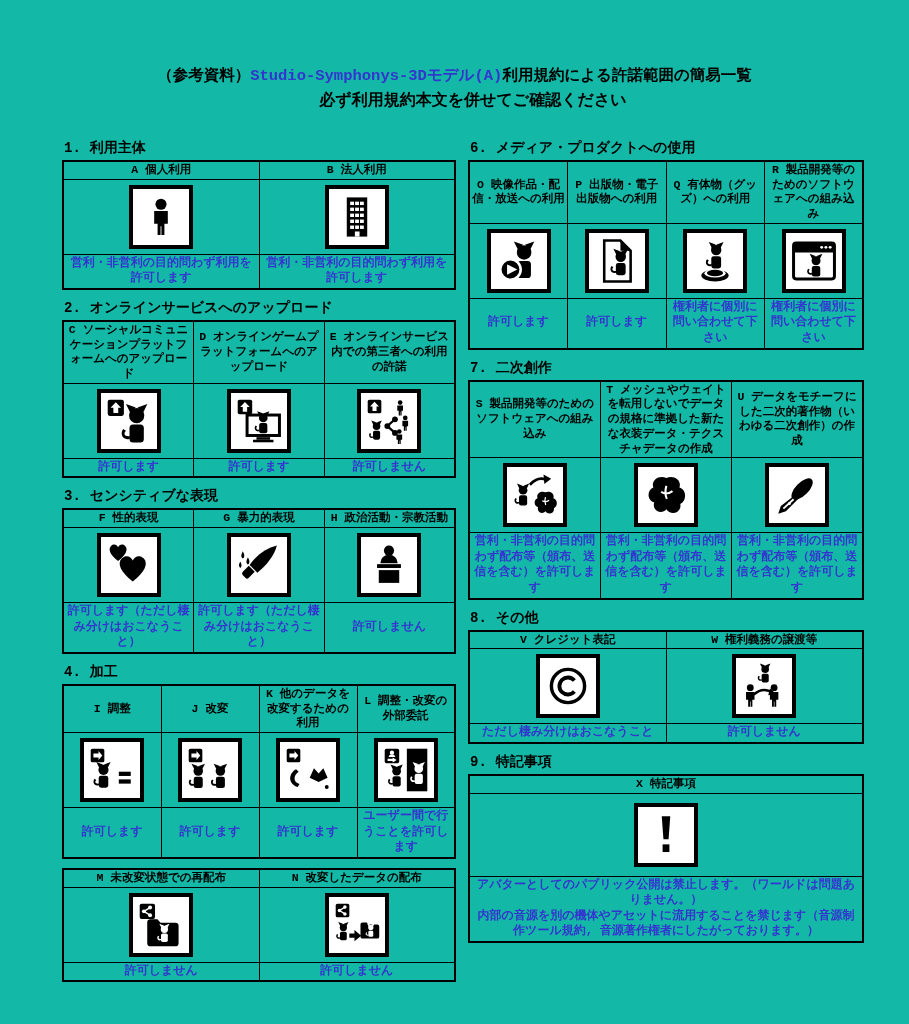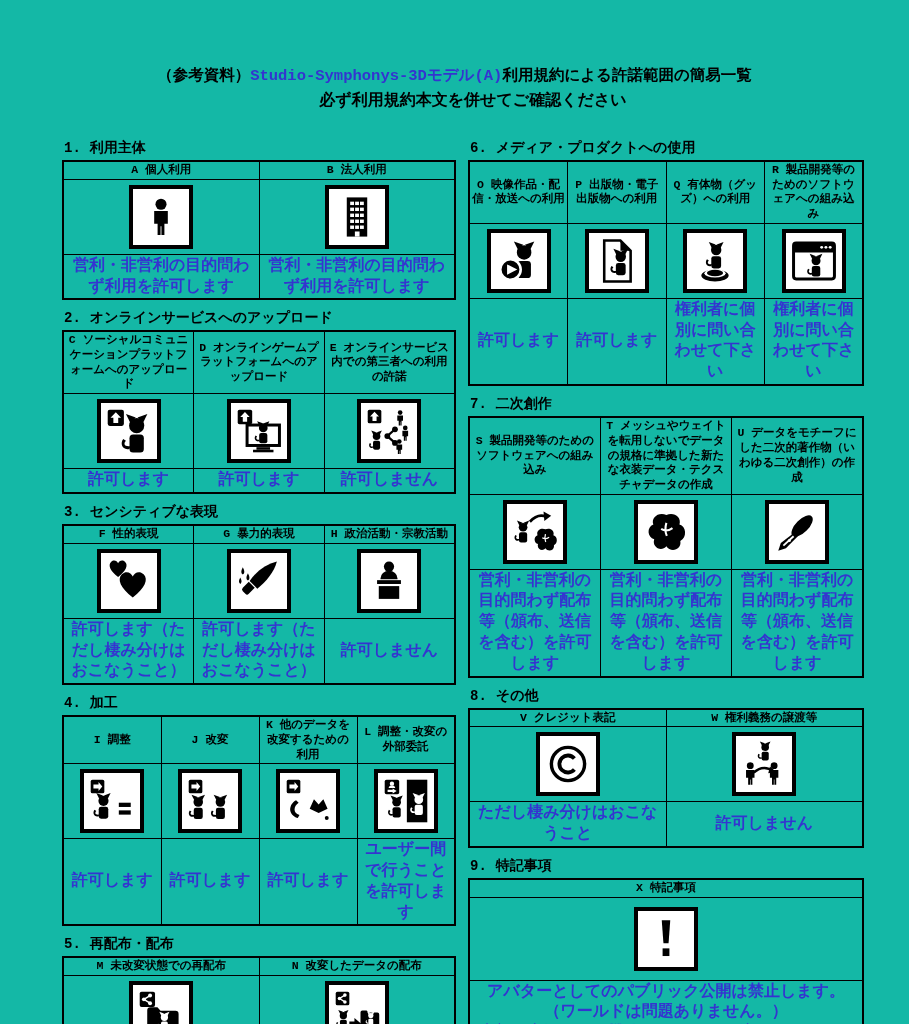--- a/index.html
+++ b/index.html
@@ -12,21 +12,21 @@
   .col{display:flex;flex-direction:column;}
   .col-left{width:394px;}
   .col-right{width:396px;}
   .sec{margin-bottom:9px;}
   .sec-label{font-size:14px;margin:0 0 3px 2px;white-space:nowrap;}
   .sec-label .no{margin-right:9px;}
   table.tbl{border-collapse:collapse;width:100%;table-layout:fixed;border:2px solid #000;}
   .tbl td{border:1.5px solid #000;text-align:center;vertical-align:middle;padding:1px 2px;}
   td.hdr{font-size:11.5px;line-height:1.28;}
   td.icn{height:72px;}
-  td.res{font-size:16px;line-height:1.3;color:#3434d0;}
+  td.res{font-size:12px;line-height:1.3;color:#3434d0;}
   .pre{white-space:pre-line;}
   .ib{display:inline-flex;align-items:center;justify-content:center;width:56px;height:56px;
       border:4px solid #000;background:#fff;vertical-align:middle;}
   .ib svg{display:block;}
   .defs{position:absolute;width:0;height:0;overflow:hidden;}
 </style>
 </head>
 <body>
 
 <svg class="defs" xmlns="http://www.w3.org/2000/svg">
@@ -267,21 +267,20 @@
             <td class="res">許可します</td>
             <td class="res">許可します</td>
             <td class="res">許可します</td>
             <td class="res">ユーザー間で行うことを許可します</td>
           </tr>
         </tbody>
           </table>
       </div>
 
       <div class="sec">
-        <div class="sec-label"><span class="no">5.</span><span>再配布・配布</span></div>
         <table class="tbl">
           <tbody>
               <tr>
             <td class="hdr">M 未改変状態での再配布</td>
             <td class="hdr">N 改変したデータの配布</td>
           </tr>
           <tr>
             <td class="icn"><span class="ib">
                     <svg width="46" height="46" viewBox="0 0 54 54">
                       <use href="#g-badge-share" transform="translate(2,2) scale(0.9)"></use>

